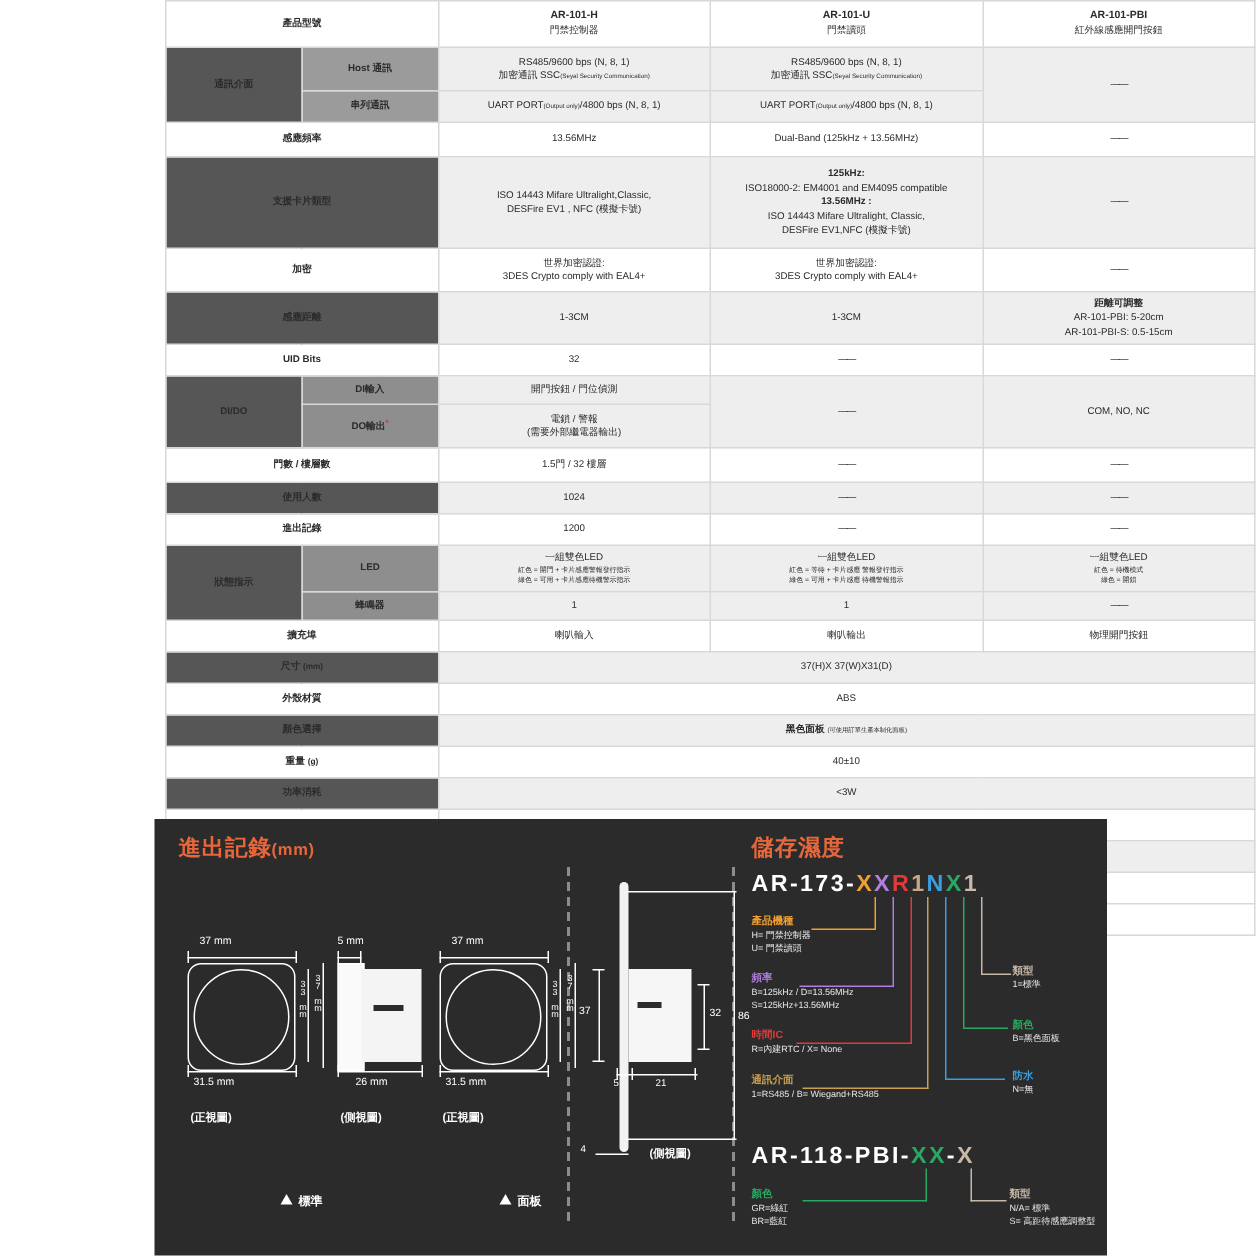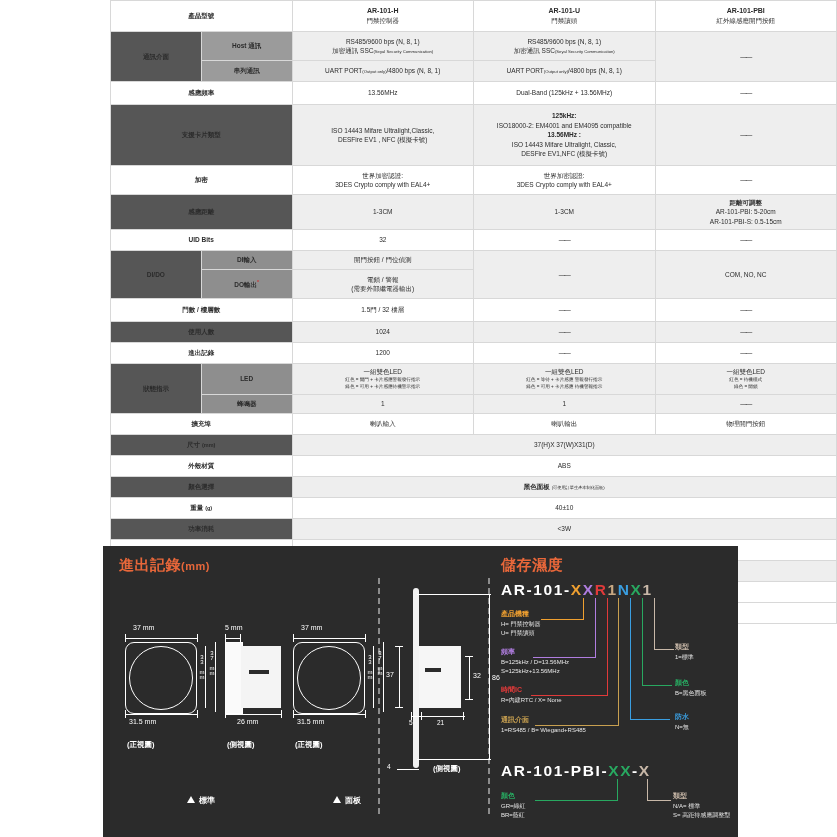--- a/index.html
+++ b/index.html
@@ -397,21 +397,21 @@
 
       <div class="ln hl" style="left:294px;top:223px;width:22px"></div>
       <div class="lab" style="left:284px;top:217px;font-size:6.5px">4</div>
       <div class="cap" style="left:330px;top:218px">(側視圖)</div>
     </div>
 
     <div class="tri" style="left:230px;top:250px"></div>
     <div class="foot" style="left:242px;top:249px">面板</div>
 
     <div class="pn" style="left:398px;top:35px">
-      <span class="w">AR-101-</span><span id="pn1"><span style="color: rgb(240, 160, 48);">X</span><span style="color: rgb(176, 125, 224);">X</span><span style="color: rgb(224, 58, 58);">R</span><span style="color: rgb(200, 168, 130);">1</span><span style="color: rgb(58, 158, 224);">N</span><span style="color: rgb(40, 168, 96);">X</span><span style="color: rgb(200, 184, 168);">1</span></span>
+      <span class="w">AR-173-</span><span id="pn1"><span style="color: rgb(240, 160, 48);">X</span><span style="color: rgb(176, 125, 224);">X</span><span style="color: rgb(224, 58, 58);">R</span><span style="color: rgb(200, 168, 130);">1</span><span style="color: rgb(58, 158, 224);">N</span><span style="color: rgb(40, 168, 96);">X</span><span style="color: rgb(200, 184, 168);">1</span></span>
     </div>
 
     <div class="lead">
 
       <div class="v" style="left:480px;top:52px;height:22px;background:#f0a030"></div>
       <div class="h" style="left:438px;top:73px;width:43px;background:#f0a030"></div>
 
       <div class="v" style="left:492px;top:52px;height:60px;background:#b07de0"></div>
       <div class="h" style="left:430px;top:111px;width:63px;background:#b07de0"></div>
 
@@ -456,21 +456,21 @@
     <div class="gitem" style="left:572px;top:132px">
       <span class="gh" style="color:#28a860">顏色</span>
       <span class="gl">B=黑色面板</span>
     </div>
     <div class="gitem" style="left:572px;top:166px">
       <span class="gh" style="color:#3a9ee0">防水</span>
       <span class="gl">N=無</span>
     </div>
 
     <div class="pn" style="left:398px;top:216px">
-      <span class="w">AR-101-PBI-</span><span id="pn2"><span style="color: rgb(40, 168, 96);">X</span><span style="color: rgb(40, 168, 96);">X</span><span style="color: rgb(255, 255, 255);">-</span><span style="color: rgb(200, 184, 168);">X</span></span>
+      <span class="w">AR-118-PBI-</span><span id="pn2"><span style="color: rgb(40, 168, 96);">X</span><span style="color: rgb(40, 168, 96);">X</span><span style="color: rgb(255, 255, 255);">-</span><span style="color: rgb(200, 184, 168);">X</span></span>
     </div>
 
     <div class="lead">
       <div class="v" style="left:514px;top:233px;height:22px;background:#28a860"></div>
       <div class="h" style="left:432px;top:254px;width:83px;background:#28a860"></div>
       <div class="v" style="left:544px;top:233px;height:22px;background:#c8b8a8"></div>
       <div class="h" style="left:544px;top:254px;width:24px;background:#c8b8a8"></div>
     </div>
 
     <div class="gitem" style="left:398px;top:245px">

